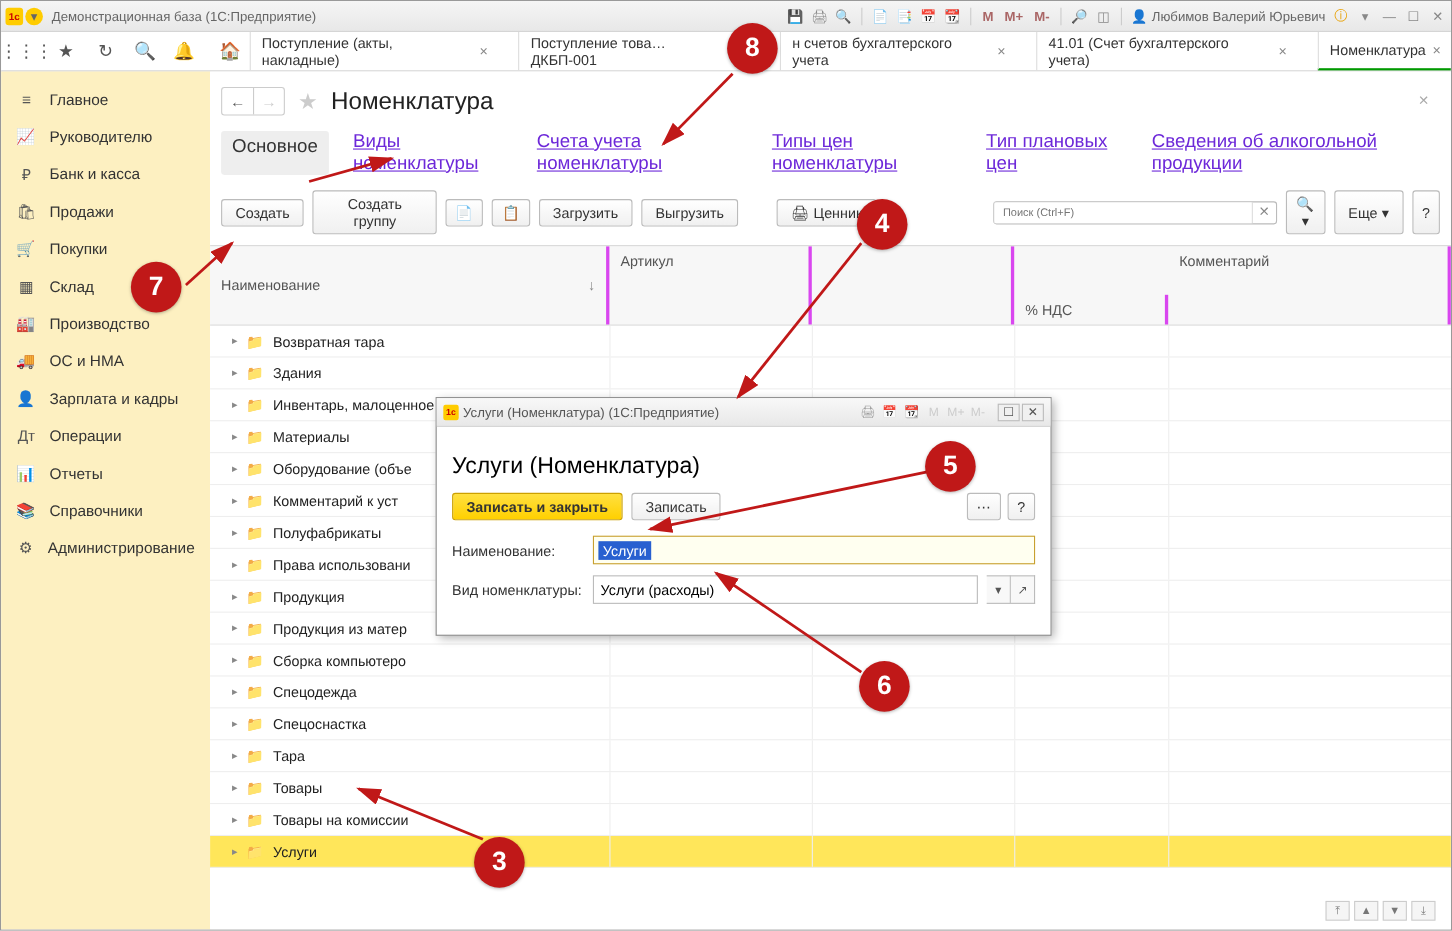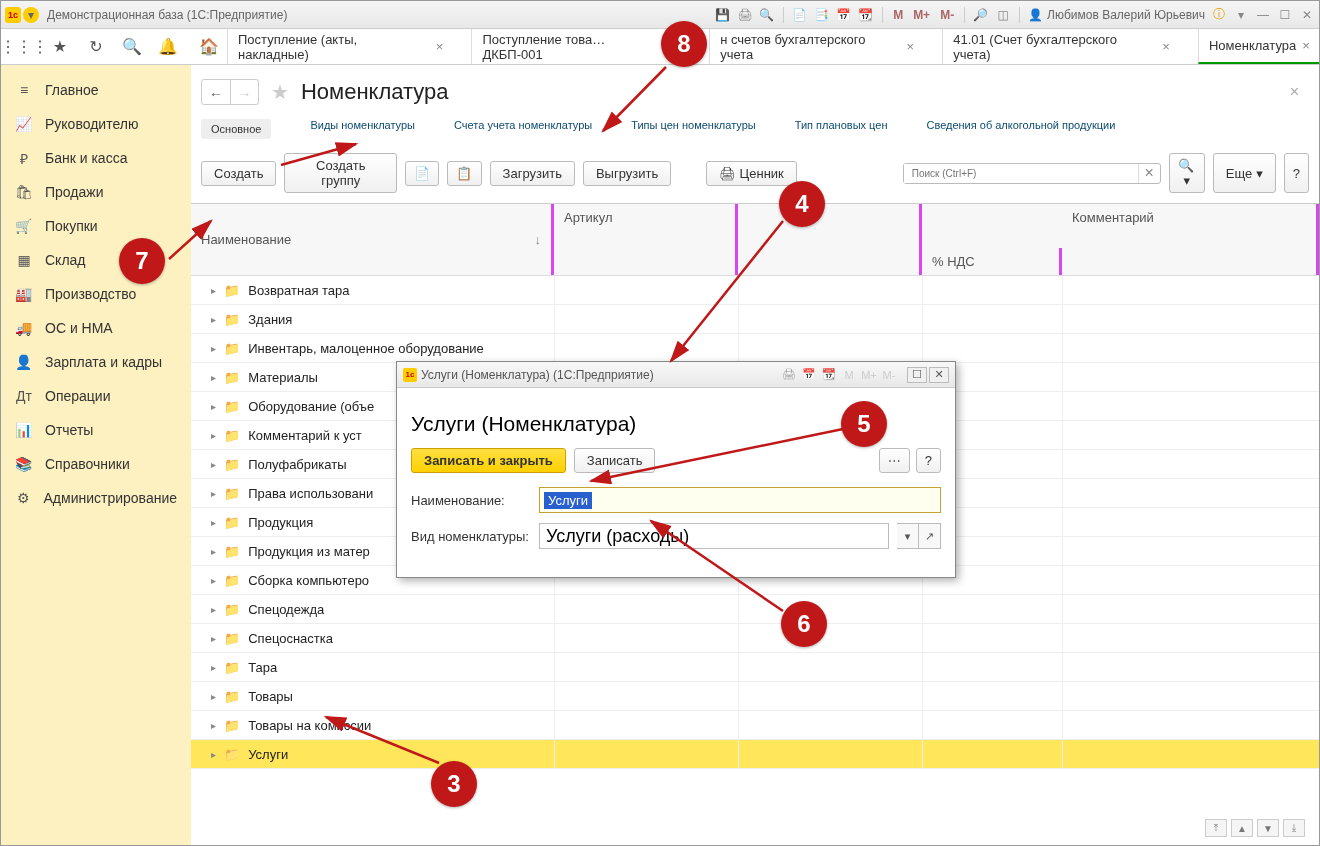--- a/index.html
+++ b/index.html
@@ -34,22 +34,22 @@
 
 .content { flex:1; background:#fff; position:relative; padding:0; }
 .page-header{display:flex;align-items:center;gap:12px;padding:14px 10px 10px 10px;}
 .page-header .backfwd{display:flex;border:1px solid #ccc;border-radius:3px;}
 .page-header .bf-btn{width:28px;height:24px;display:flex;align-items:center;justify-content:center;font-size:14px;color:#555;cursor:pointer;}
 .page-header .bf-btn+.bf-btn{border-left:1px solid #ccc;}
 .page-header .star{color:#ccc;font-size:20px;}
 .page-header h1{font-size:22px;font-weight:normal;color:#222;}
 .page-header .page-close{margin-left:auto;margin-right:10px;color:#aaa;font-size:16px;cursor:pointer;}
 
-.subnav{display:flex;gap:39px;padding:4px 10px 14px 10px;font-size:11px;}
-.subnav .sn-item{color:#0c4a6e;cursor:pointer;}
+.subnav{display:flex;gap:22px;padding:4px 10px 14px 10px;font-size:17px;}
+.subnav .sn-item{color:#6d28d9;text-decoration:underline;cursor:pointer;}
 .subnav .sn-item.active{color:#333;text-decoration:none;background:#eee;padding:4px 10px;border-radius:3px;}
 
 .toolbar{display:flex;gap:8px;padding:0 10px 10px 10px;align-items:center;}
 .btn{border:1px solid #bbb;border-radius:3px;background:linear-gradient(#fff,#f0f0f0);padding:4px 12px;font-size:13px;color:#333;cursor:pointer;display:flex;align-items:center;gap:4px;}
 .btn.icon-only{padding:4px 8px;}
 .toolbar .spacer{width:20px;}
 .toolbar .search-box{flex:0 0 258px;display:flex;border:1px solid #bbb;border-radius:3px;}
 .toolbar .search-box input{flex:1;border:none;padding:4px 8px;font-size:10px;outline:none;color:#888;}
 .toolbar .search-box .sx{width:22px;display:flex;align-items:center;justify-content:center;border-left:1px solid #ddd;color:#888;cursor:pointer;}
 .toolbar .right-group{margin-left:auto;display:flex;gap:8px;}
@@ -86,21 +86,21 @@
 .modal-title .mt-window .wbtn{width:20px;height:16px;border:1px solid #bbb;display:flex;align-items:center;justify-content:center;color:#555;cursor:pointer;font-size:11px;background:#f0f0f0;}
 .modal-body{padding:12px 14px 18px 14px;}
 .modal-body h2{font-size:21px;font-weight:normal;margin-bottom:12px;margin-top:12px;}
 .modal-buttons{display:flex;gap:8px;margin-bottom:14px;align-items:center;}
 .btn-primary{background:linear-gradient(#ffe040,#ffd000);border:1px solid #cca000;font-weight:bold;}
 .modal-buttons .right{margin-left:auto;display:flex;gap:6px;}
 .form-row{display:flex;align-items:center;margin-bottom:10px;gap:8px;}
 .form-row label{width:120px;font-size:13px;color:#333;}
 .form-row .field{flex:1;border:1px solid #c8a030;background:#fffff0;height:26px;display:flex;align-items:center;}
 .form-row .field.sel{border:1px solid #bbb;background:#fff;}
-.form-row .field .sel-text{flex:1;padding:0 6px;font-size:18px;}
+.form-row .field .sel-text{flex:1;padding:0 6px;font-size:13px;}
 .form-row .field .selected-val{background:#2860d0;color:#fff;padding:1px 4px;font-size:13px;margin-left:4px;}
 .form-row .field-btns{display:flex;}
 .form-row .field-btn{width:22px;height:26px;border:1px solid #bbb;border-left:none;display:flex;align-items:center;justify-content:center;font-size:11px;color:#555;cursor:pointer;background:#f8f8f8;}
 
 
 .callout{position:absolute;width:46px;height:46px;border-radius:50%;background:#c01818;color:#fff;display:flex;align-items:center;justify-content:center;font-size:24px;font-weight:bold;z-index:100;box-shadow:0 1px 3px rgba(0,0,0,0.3);}
 svg.arrows{position:absolute;top:0;left:0;width:1320px;height:846px;pointer-events:none;z-index:99;}
 
 
 .bottom-nav{position:absolute;right:14px;bottom:8px;display:flex;gap:4px;}

